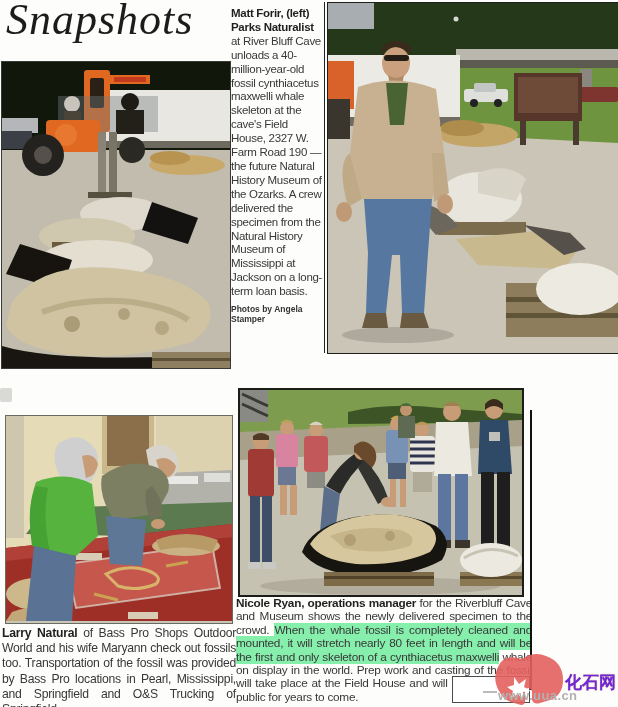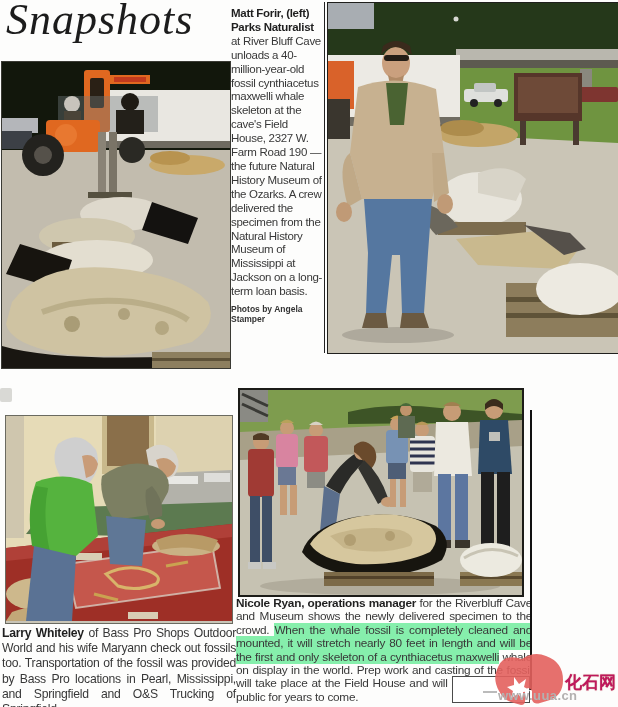--- a/index.html
+++ b/index.html
@@ -21,21 +21,21 @@
   #caption-bl{left:2px;top:626px;width:234px;font-size:12.2px;line-height:15.2px;letter-spacing:-0.25px;}
   #caption-br{left:236px;top:597px;width:296px;font-size:11.8px;line-height:13.4px;letter-spacing:-0.25px;}
   .hl{background:#86efac;}
   .vrule{position:absolute;background:#222;}
   #rule-col{left:324px;top:2px;width:1px;height:351px;}
   #rule-right{left:530px;top:410px;width:2px;height:280px;background:#111;}
   #wm-box{left:452px;top:676px;width:76px;height:25px;background:#fff;
           border:1px solid #4a4a4a;z-index:6;}
   #wm-box i{position:absolute;left:30px;top:14px;width:14px;height:2px;background:#bbb;}
   #wm-logo{left:492px;top:645px;z-index:7;}
-  #wm-name{left:565px;top:671px;font-size:17px;font-weight:bold;color:#be185d;z-index:7;
+  #wm-name{left:565px;top:671px;font-size:17px;font-weight:bold;color:#6d28d9;z-index:7;
            text-shadow:0 0 1px #c97f6e;}
   #wm-url{left:498px;top:688px;font-size:13px;font-weight:bold;color:#b3b1b0;z-index:7;letter-spacing:0.4px;}
   #smudge{left:0px;top:388px;width:12px;height:14px;background:#c9c9c4;opacity:.7;border-radius:2px;}
 </style>
 </head>
 <body>
 
 <div id="page">
 
   <div id="title" class="abs">Snapshots</div>
@@ -262,21 +262,21 @@
       <rect x="84" y="182" width="110" height="14" fill="#7c6a48"></rect>
       <rect x="84" y="186" width="110" height="3" fill="#52422a"></rect>
 
       <rect x="220" y="182" width="62" height="14" fill="#8a7852"></rect>
       <rect x="220" y="186" width="62" height="3" fill="#5a4a2e"></rect>
       <ellipse cx="251" cy="170" rx="31" ry="17" fill="#eceae0"></ellipse>
       <path d="M224 168 Q250 152 278 166" stroke="#c8c4b4" stroke-width="3" fill="none"></path>
     </svg>
   </div>
 
-  <div id="caption-bl" class="caption"><b>Larry Whiteley</b><span> of Bass Pro Shops Outdoor World and his wife Maryann check out fossils too. Transportation of the fossil was provided by Bass Pro locations in Pearl, Mississippi, and Springfield and O&amp;S Trucking of Springfield.</span></div>
+  <div id="caption-bl" class="caption"><b>Larry Natural</b><span> of Bass Pro Shops Outdoor World and his wife Maryann check out fossils too. Transportation of the fossil was provided by Bass Pro locations in Pearl, Mississippi, and Springfield and O&amp;S Trucking of Springfield.</span></div>
 
   <div id="caption-br" class="caption"><b>Nicole Ryan, operations manager</b><span> for the Riverbluff Cave and Museum shows the newly delivered specimen to the crowd. </span><span class="hl">When the whale fossil is completely cleaned and mounted, it will stretch nearly 80 feet in length and will be the first and only skeleton of a cynthiacetus maxwelli</span><span> whale on display in the world. Prep work and casting of the fossil will take place at the Field House and will be visible to the public for years to come.</span></div>
 
   <div id="rule-right" class="vrule"></div>
 
   <div id="wm-box" class="abs">
       <i></i>
     </div>
   <svg id="wm-logo" class="abs" width="74" height="62" viewBox="0 0 74 62" style="opacity:0.9">
     <path d="M30 14 Q12 8 6 22 Q0 34 7 46 Q12 56 22 58 L29 60 Q34 60 33 53 L33 46 Q36 40 40 46 L40 55 Q42 60 48 58 L58 55 Q71 50 71 35 Q71 17 54 11 Q42 6 30 14 Z" fill="#e4615e"></path>

